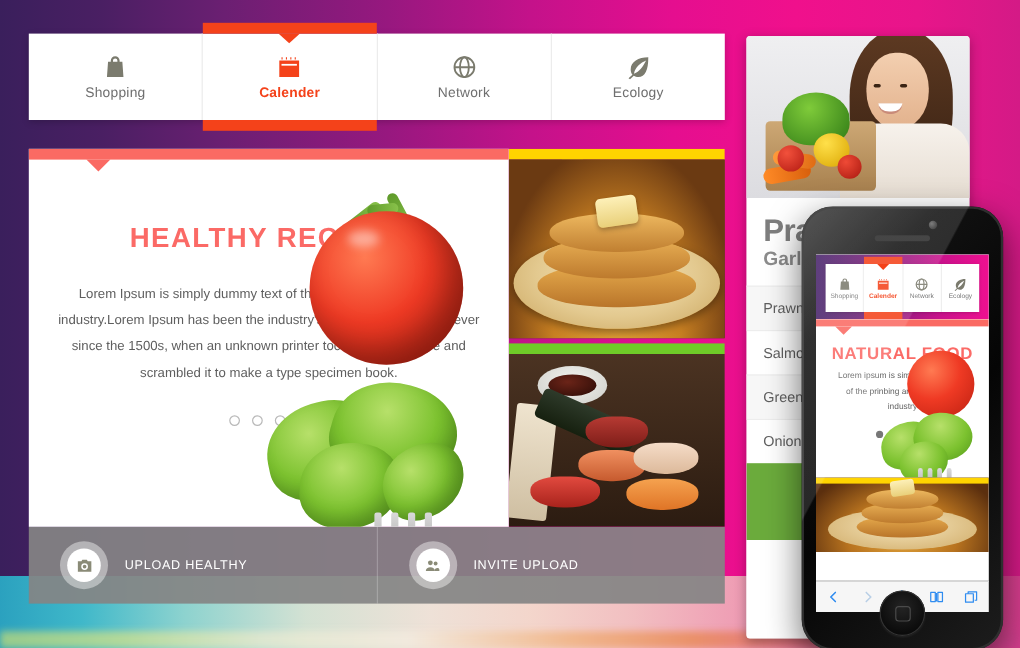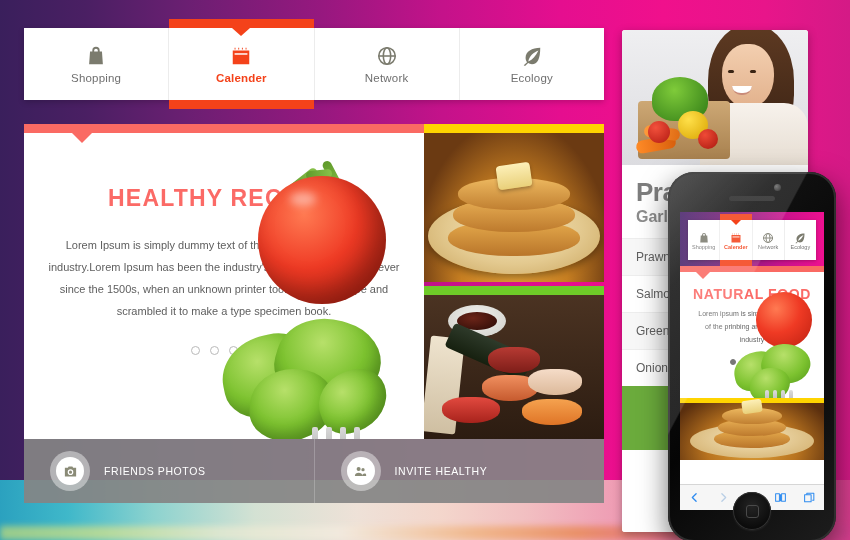--- a/index.html
+++ b/index.html
@@ -530,35 +530,35 @@
   <div class="actionbar">
 
     <div class="action">
       <span class="abadge">
         <span class="inner">
           <svg viewBox="0 0 24 24" width="15" height="15" fill="currentColor">
               <path d="M9 4h6l1.2 2H21v14H3V6h4.8L9 4zm3 4.5A4.5 4.5 0 1 0 16.5 13 4.5 4.5 0 0 0 12 8.5zm0 2A2.5 2.5 0 1 1 9.5 13 2.5 2.5 0 0 1 12 10.5z"></path>
             </svg>
         </span>
       </span>
-      <span class="alabel">FRIENDS PHOTOS</span>
+      <span class="alabel">UPLOAD HEALTHY</span>
     </div>
 
     <div class="action">
       <span class="abadge">
         <span class="inner">
           <svg viewBox="0 0 24 24" width="15" height="15" fill="currentColor">
               <circle cx="9" cy="8" r="3.2"></circle>
               <circle cx="16" cy="9" r="2.6"></circle>
               <path d="M3 19c0-3.3 2.7-5 6-5s6 1.7 6 5z"></path>
               <path d="M14.5 19c0-2.6 1.7-4 4-4 1.4 0 2.5.6 2.5 2.4V19z"></path>
             </svg>
         </span>
       </span>
-      <span class="alabel">INVITE HEALTHY</span>
+      <span class="alabel">INVITE UPLOAD</span>
     </div>
   </div>
 </div>
 
 <div class="sidecard">
   <div class="sc-photo">
     <div class="woman-hair"></div>
     <div class="woman-face"></div>
     <div class="woman-eye l"></div>
     <div class="woman-eye r"></div>

